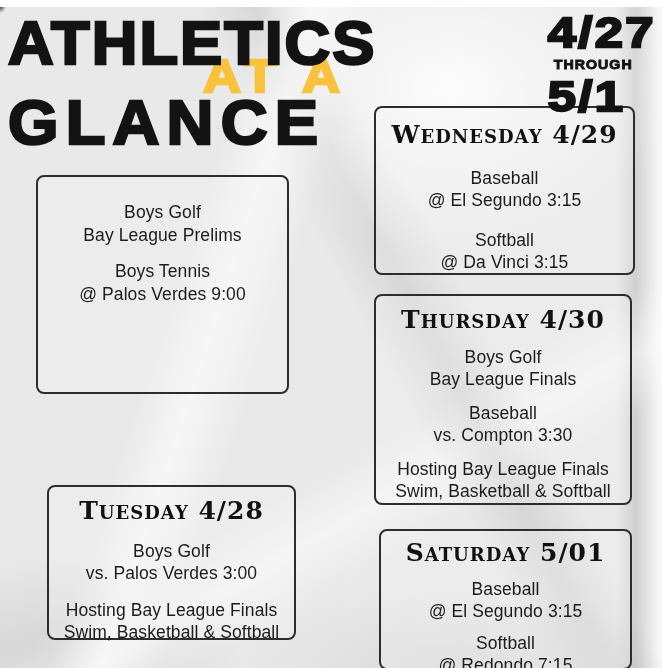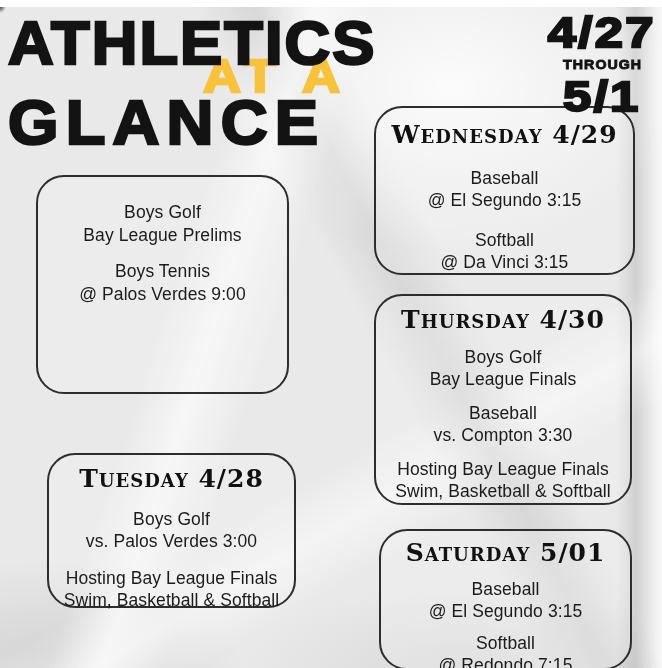--- a/index.html
+++ b/index.html
@@ -23,34 +23,34 @@
   }
   
   .headline span{position:absolute;font-weight:700;line-height:1;white-space:nowrap;}
   .t1{left:8px;top:5px;font-size:62px;letter-spacing:2px;color:#131313;
       -webkit-text-stroke:2.6px #131313;transform:scaleX(1.02);transform-origin:left top;z-index:2;}
   .t2{left:203px;top:45px;font-size:47px;letter-spacing:6px;color:#f8c23c;
       -webkit-text-stroke:2.4px #f8c23c;transform:scaleX(1.12);transform-origin:left top;z-index:1;}
   .t3{left:8px;top:84px;font-size:63px;letter-spacing:7px;color:#131313;
       -webkit-text-stroke:2.6px #131313;transform:scaleX(1.03);transform-origin:left top;z-index:2;}
   
-  .dates{position:absolute;top:4px;right:14px;display:flex;flex-direction:column;align-items:center;z-index:2;}
+  .dates{position:absolute;top:4px;right:14px;display:flex;flex-direction:column;z-index:2;}
   .date-big{font-weight:700;font-size:43px;line-height:1;letter-spacing:2px;color:#131313;
       -webkit-text-stroke:2.3px #131313;transform:scaleX(1.18);white-space:nowrap;}
   .date-mid{font-weight:700;font-size:13.5px;line-height:1;letter-spacing:1px;margin:4px 0 3px;color:#131313;
       -webkit-text-stroke:.9px #131313;transform:scaleX(1.05);}
   
   .card{
     box-sizing:border-box;position:absolute;
-    border:2.5px solid #2d2d2d;border-radius:28px;
+    border:2.5px solid #2d2d2d;border-radius:8px;
     text-align:center;padding-top:10px;
     background:rgba(248,248,248,.25);
   }
   .card-monday   {left:36px; top:168px;width:253px;height:219px;}
-  .card-tuesday  {left:47px; top:446px;width:249px;height:155px;}
+  .card-tuesday  {left:47px; top:478px;width:249px;height:155px;}
   .card-wednesday{left:374px;top:99px; width:261px;height:169px;padding-top:13px;}
   .card-thursday {left:374px;top:287px;width:258px;height:211px;text-align:center;}
   .card-friday   {left:379px;top:522px;width:253px;height:141px;padding-top:8px;}
   .card-title{
     margin:0;font-family:"DejaVu Serif","Liberation Serif",serif;
     font-variant:small-caps;font-weight:700;font-size:25px;line-height:1.15;
     letter-spacing:1px;color:#111;
   }
   .event{margin-top:14px;font-size:17.5px;line-height:22.5px;color:#1b1b1b;letter-spacing:.1px;}
   .card-wednesday .event{margin-top:17px;}

